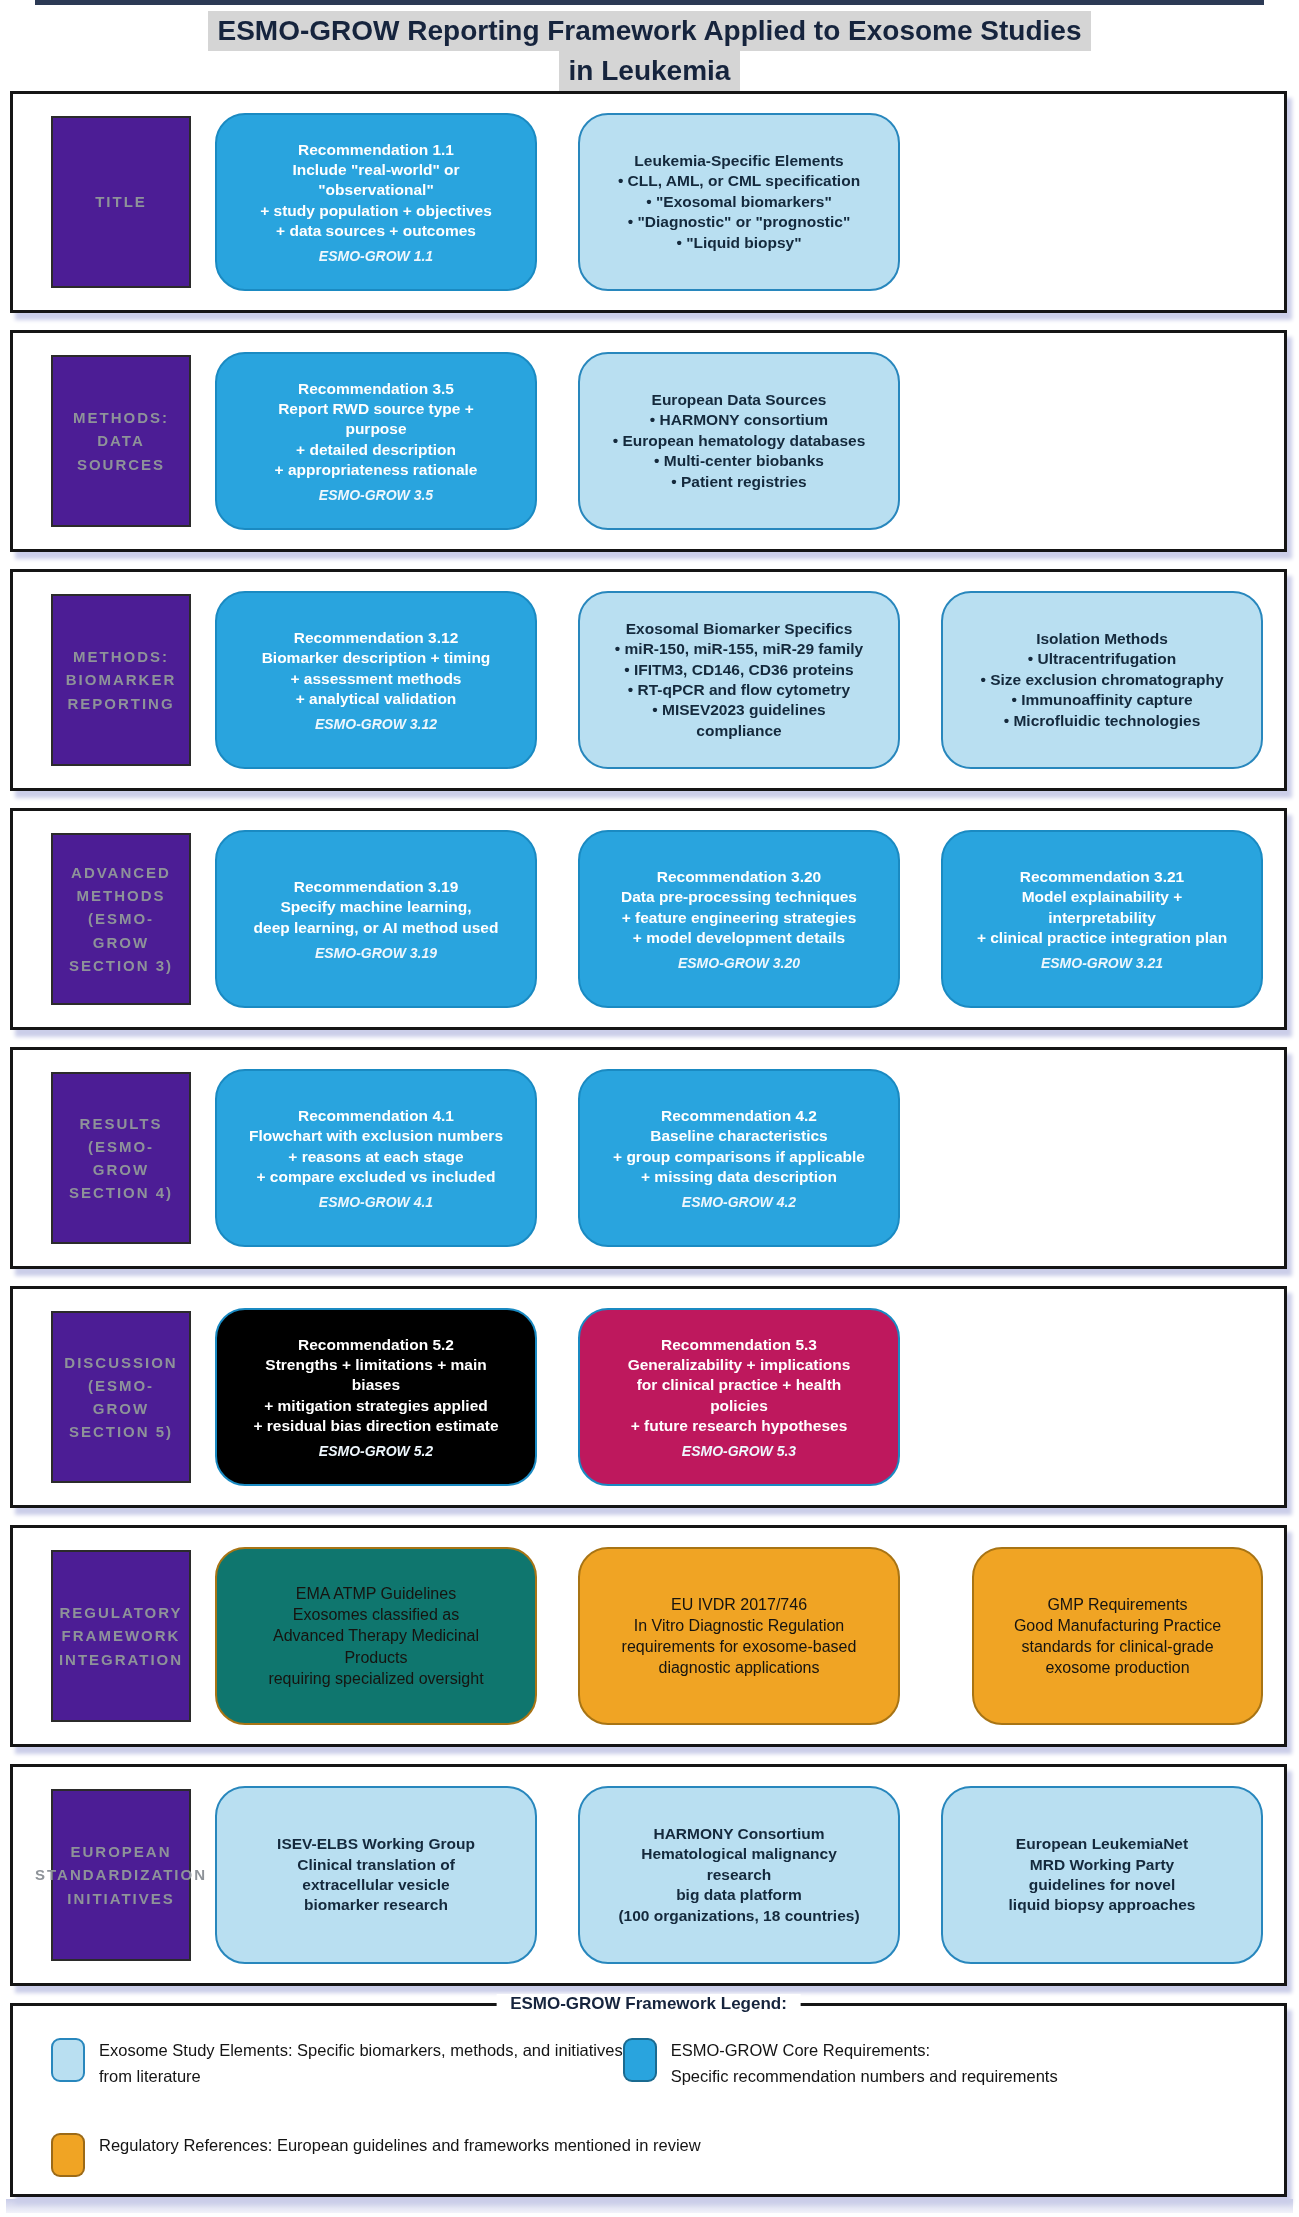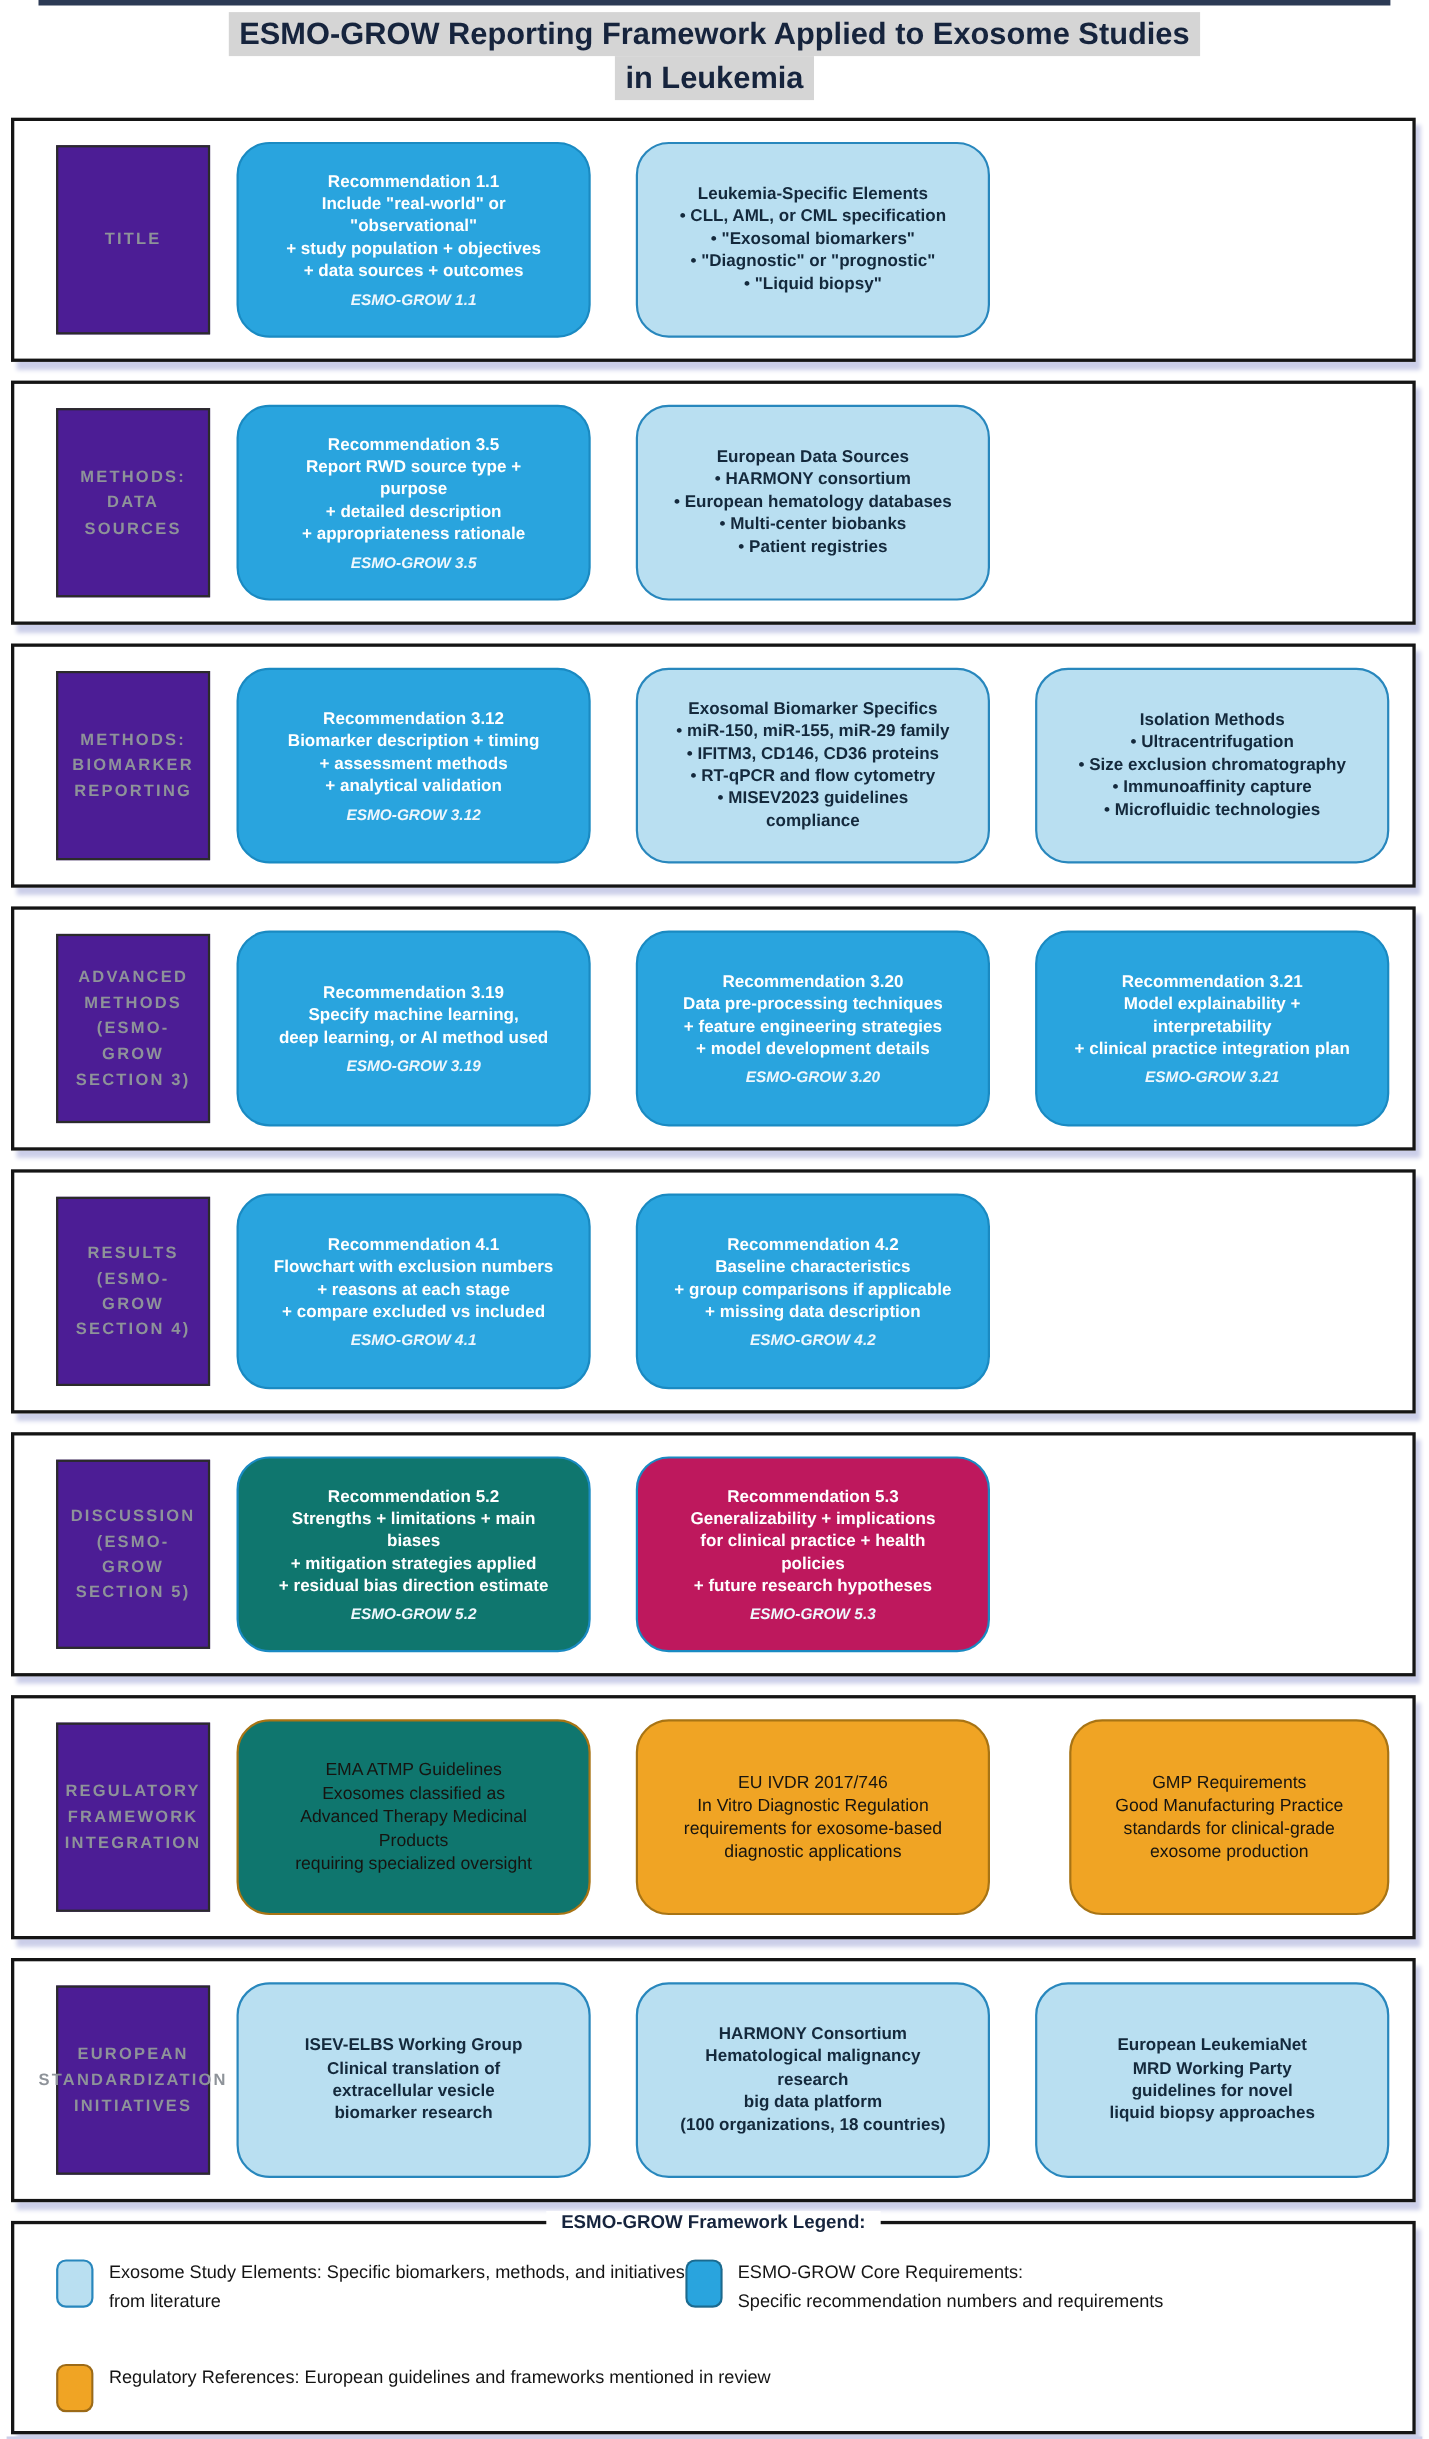--- a/index.html
+++ b/index.html
@@ -8,21 +8,21 @@
     width:1299px;
     font-family:"Liberation Sans", sans-serif;
     color:#111;
   }
   .top-crop-bar {
     height:5px; background:#2c3a55; margin:0 35px 6px 35px;
   }
   .page-title {
     text-align:center;
     font-size:28px; font-weight:bold; color:#16243d;
-    line-height:40px; margin-bottom:16px;
+    line-height:40px; margin-bottom:0;
   }
   .page-title .hl {
     background:#d5d5d5; padding:0 10px; display:inline-block;
   }
   .frame-row {
     margin:0 12px 17px 10px;
     border:3px solid #151515;
     background:#ffffff;
     height:222px;
     display:flex; align-items:center;
@@ -269,21 +269,21 @@
 <section class="frame-row">
   <div class="label-wrap">
     <div class="label-box">
       <span class="label-text">DISCUSSION
 (ESMO-
 GROW
 SECTION 5)</span>
     </div>
   </div>
   <div class="boxes">
-    <div class="box core" style="background-color: #0f766e;">
+    <div class="box core" style="background-color: #000000;">
       <div class="box-text">Recommendation 5.2
 Strengths + limitations + main
 biases
 + mitigation strategies applied
 + residual bias direction estimate</div>
       <div class="box-foot">ESMO-GROW 5.2</div>
     </div>
     <div class="box core" style="background-color: #be185d;">
       <div class="box-text">Recommendation 5.3
 Generalizability + implications

